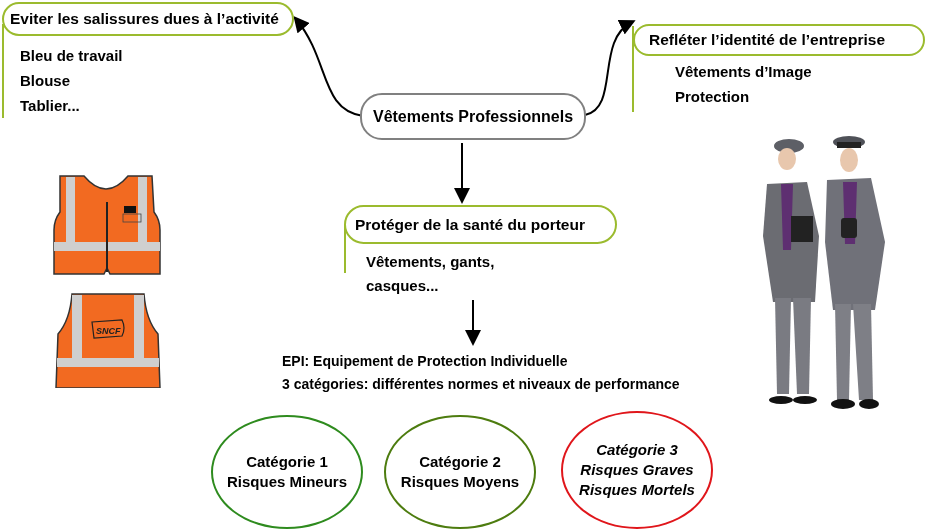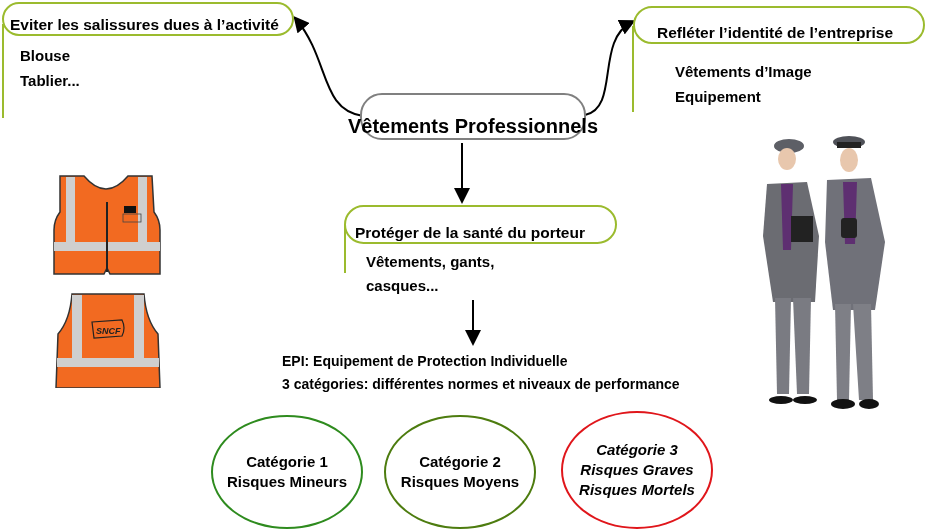--- a/index.html
+++ b/index.html
@@ -1,22 +1,22 @@
 <!DOCTYPE html>
 <html><head>
 <meta charset="utf-8">
 <style>
   html, body { margin: 0; padding: 0; background: #ffffff; }
   body { width: 929px; height: 532px; position: relative; overflow: hidden;
          font-family: "Liberation Sans", "DejaVu Sans", sans-serif; color: #000; }
   .abs { position: absolute; }
   .pill { position: absolute; border: 2px solid #9bbb2e; border-radius: 20px; background: #fff;
           font-weight: bold; font-size: 15.5px; white-space: nowrap; box-sizing: border-box;
-          display: flex; align-items: flex-end; justify-content: center; }
-  .pill.center { border-color: #808080; border-radius: 22px; font-size: 20px; }
+          display: flex; align-items: center; justify-content: center; }
+  .pill.center { border-color: #808080; border-radius: 22px; font-size: 16px; }
   .vline { position: absolute; width: 2px; background: #9bbb2e; }
   .sub { position: absolute; font-weight: bold; font-size: 15px; line-height: 25px; white-space: nowrap; }
   .epi { position: absolute; font-weight: bold; font-size: 14px; line-height: 23px; text-align: left; white-space: nowrap; }
   .cat { position: absolute; border-radius: 50%; background: #fff; box-sizing: border-box;
          display: flex; flex-direction: column; align-items: center; justify-content: center;
          font-weight: bold; font-size: 15px; line-height: 20px; text-align: center; }
   svg.connectors { position: absolute; left: 0; top: 0; }
 </style>
 </head>
 <body>
@@ -35,31 +35,32 @@
 
 <div class="pill center" style="left:360px; top:93px; width:226px; height:47px;">
   <span>Vêtements Professionnels</span>
 </div>
 
 <div class="pill" style="left:2px; top:2px; width:292px; height:34px; justify-content:flex-start; padding-left:6px;">
   <span>Eviter les salissures dues à l’activité</span>
 </div>
 <div class="vline" style="left:2px; top:24px; height:94px;"></div>
 <div class="sub" style="left:20px; top:43px;">
+  <div>Bleu de travail</div>
   <div>Blouse</div>
   <div>Tablier...</div>
 </div>
 
-<div class="pill" style="left:633px; top:6px; width:292px; height:38px; justify-content:flex-start; padding-left:22px;">
+<div class="pill" style="left:633px; top:24px; width:292px; height:32px; justify-content:flex-start; padding-left:14px;">
   <span>Refléter l’identité de l’entreprise</span>
 </div>
 <div class="vline" style="left:632px; top:26px; height:86px;"></div>
 <div class="sub" style="left:651px; top:59px;margin-left:24px;">
   <div>Vêtements d’Image</div>
-  <div>Equipement</div>
+  <div>Protection</div>
 </div>
 
 <div class="pill" style="left:344px; top:205px; width:273px; height:39px; justify-content:flex-start; padding-left:9px;">
   <span>Protéger de la santé du porteur</span>
 </div>
 <div class="vline" style="left:344px; top:225px; height:48px;"></div>
 <div class="sub" style="left:366px; top:250px; line-height:24px;">
   <div>Vêtements, gants,</div>
   <div>casques...</div>
 </div>

